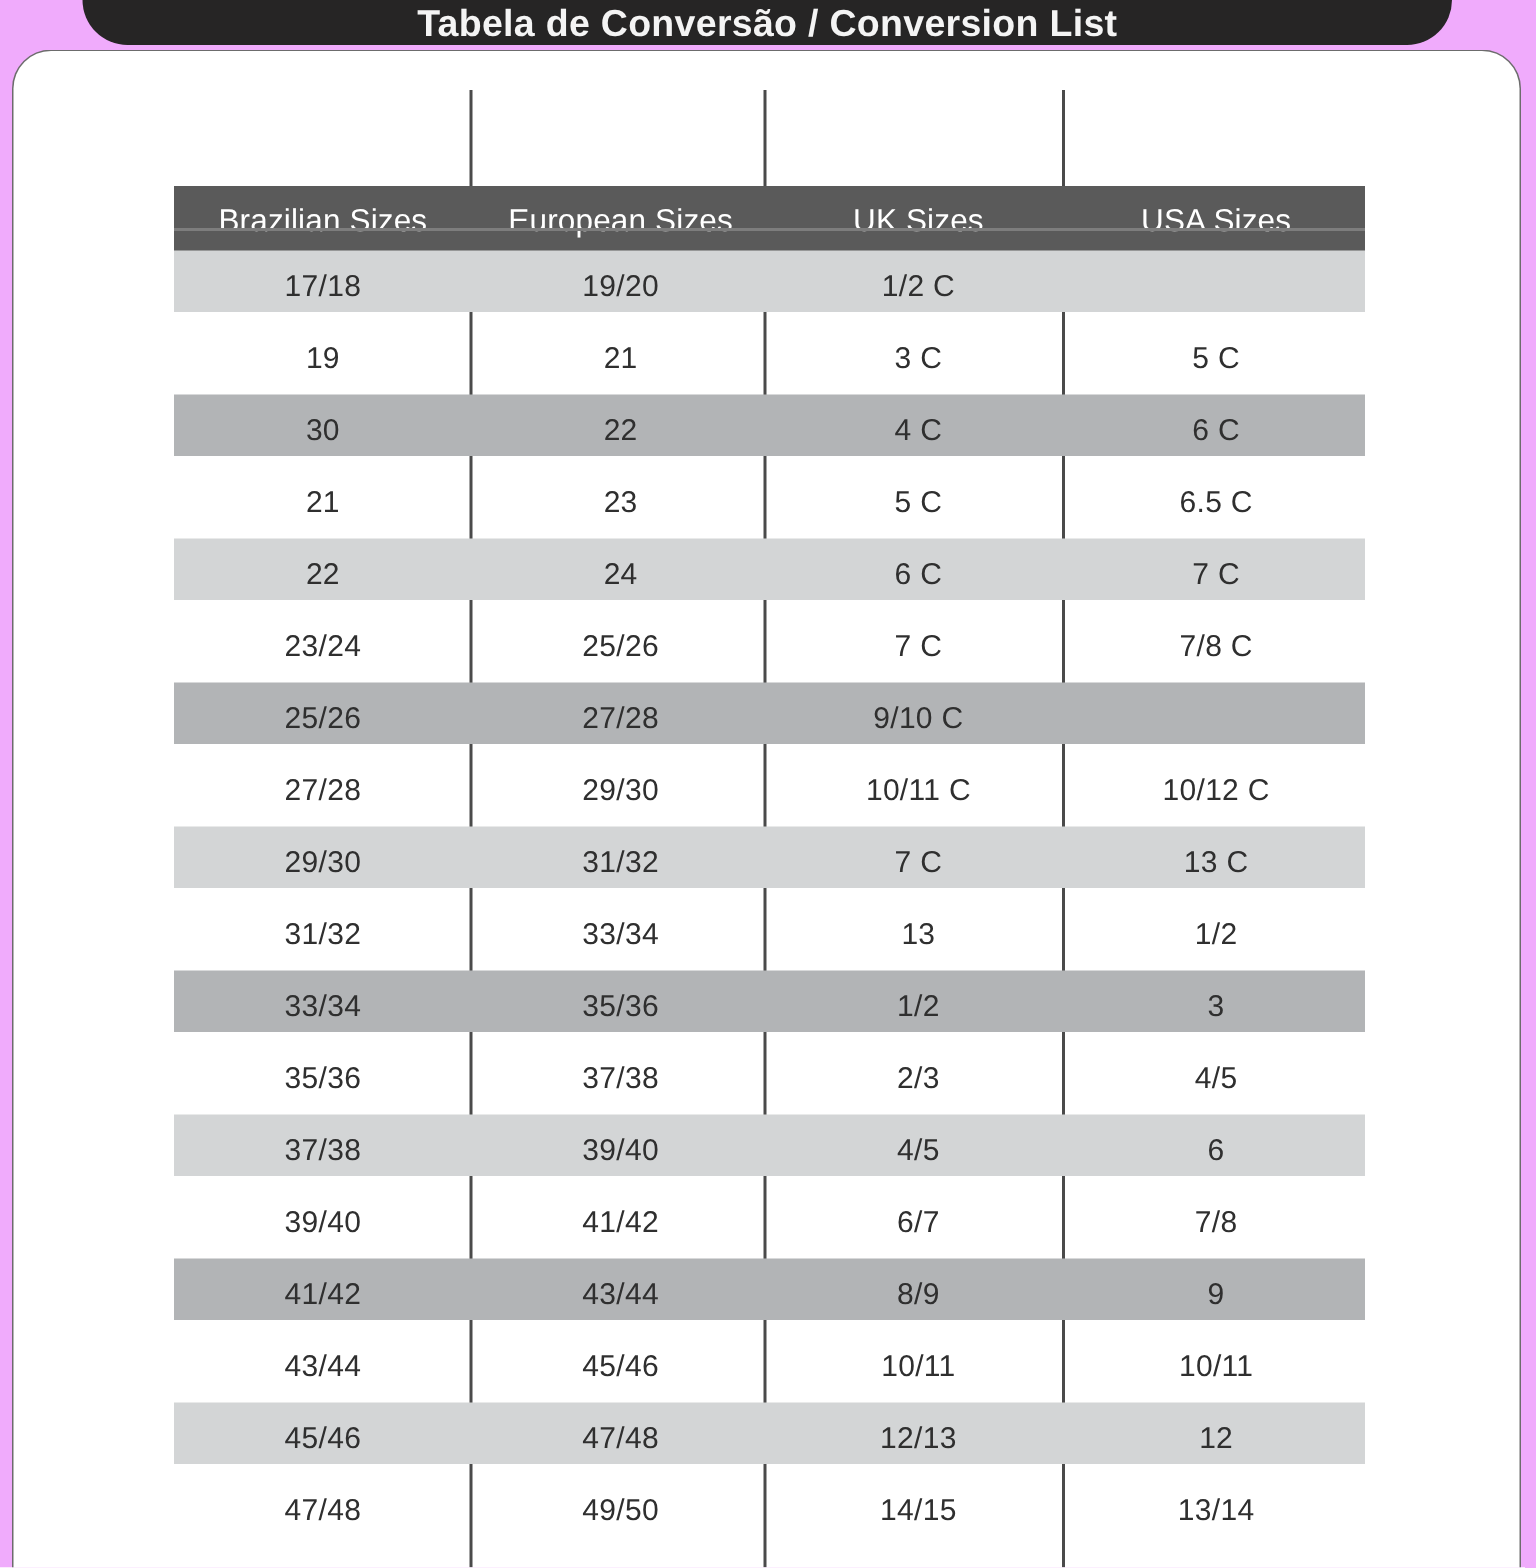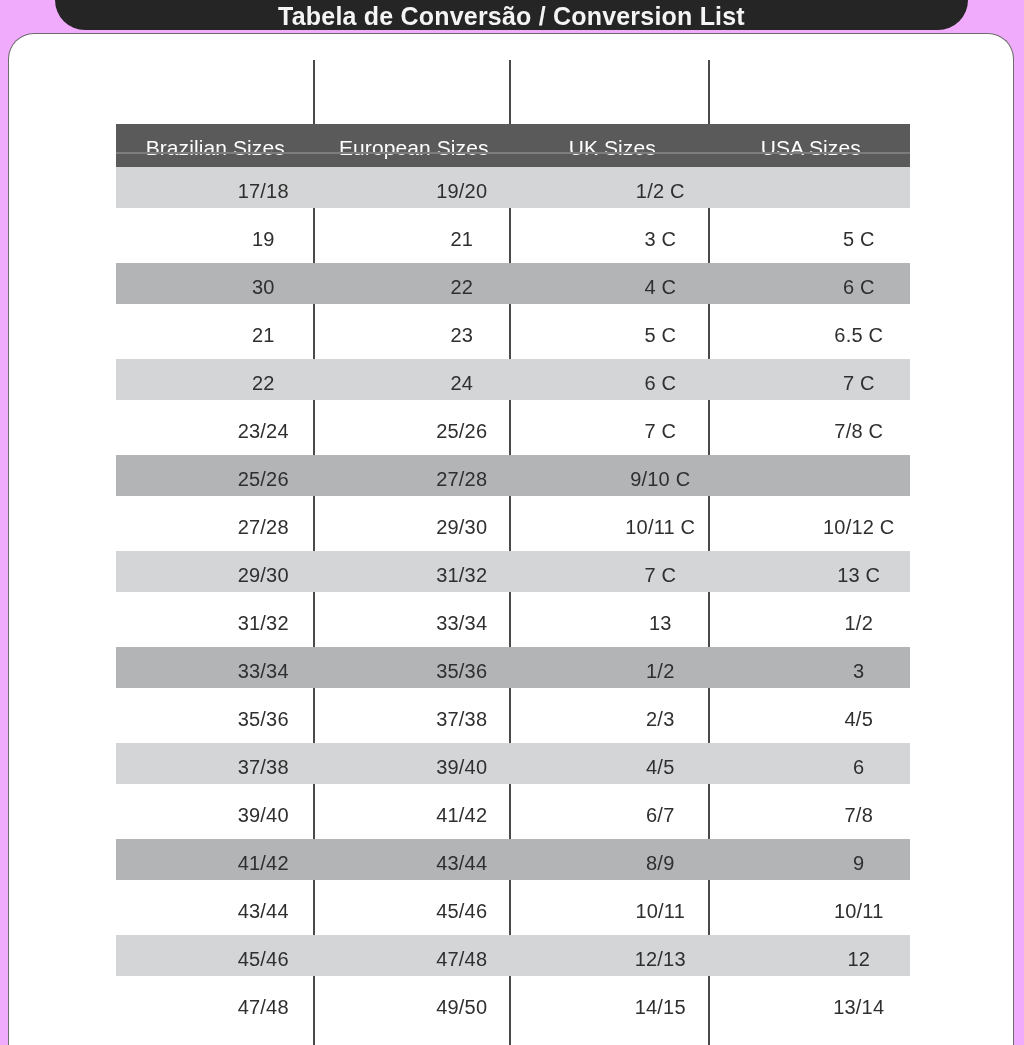--- a/index.html
+++ b/index.html
@@ -122,21 +122,20 @@
     left: 0;
     top: 107px;
     width: 794px;
     z-index: 5;
   }
   .row {
     position: relative;
     height: 48px;
     display: flex;
     align-items: center;
-    padding-left: 48px;
   }
   .row .band {
     position: absolute;
     left: 0;
     right: 0;
     top: 0;
     height: 41px;
     z-index: -1;
   }
   .row.shade-light .band { background: #d3d5d6; }

